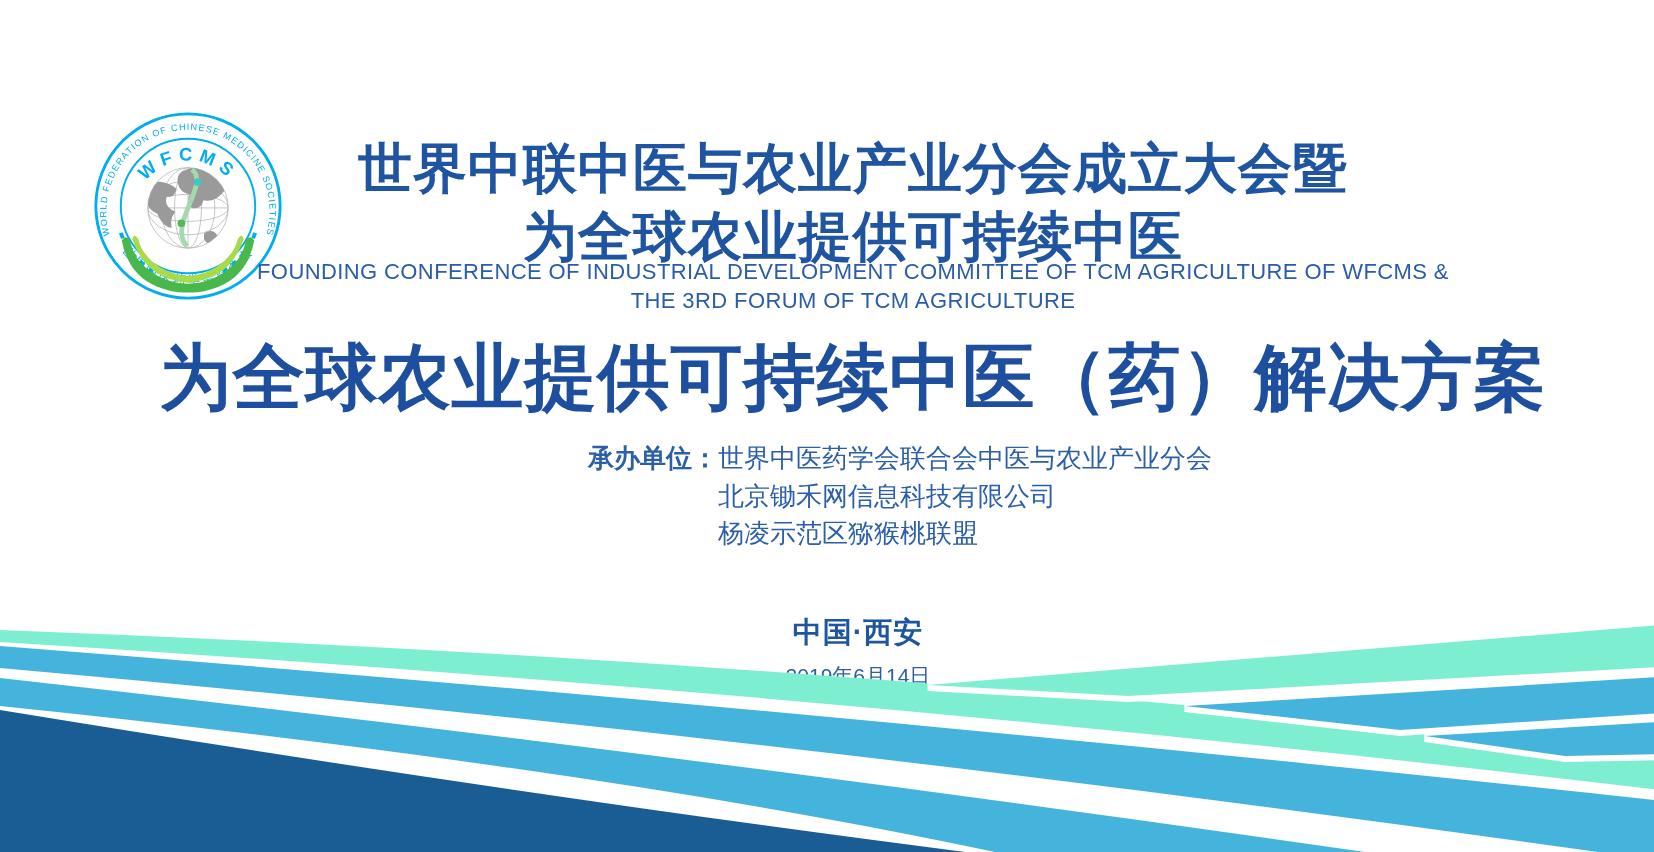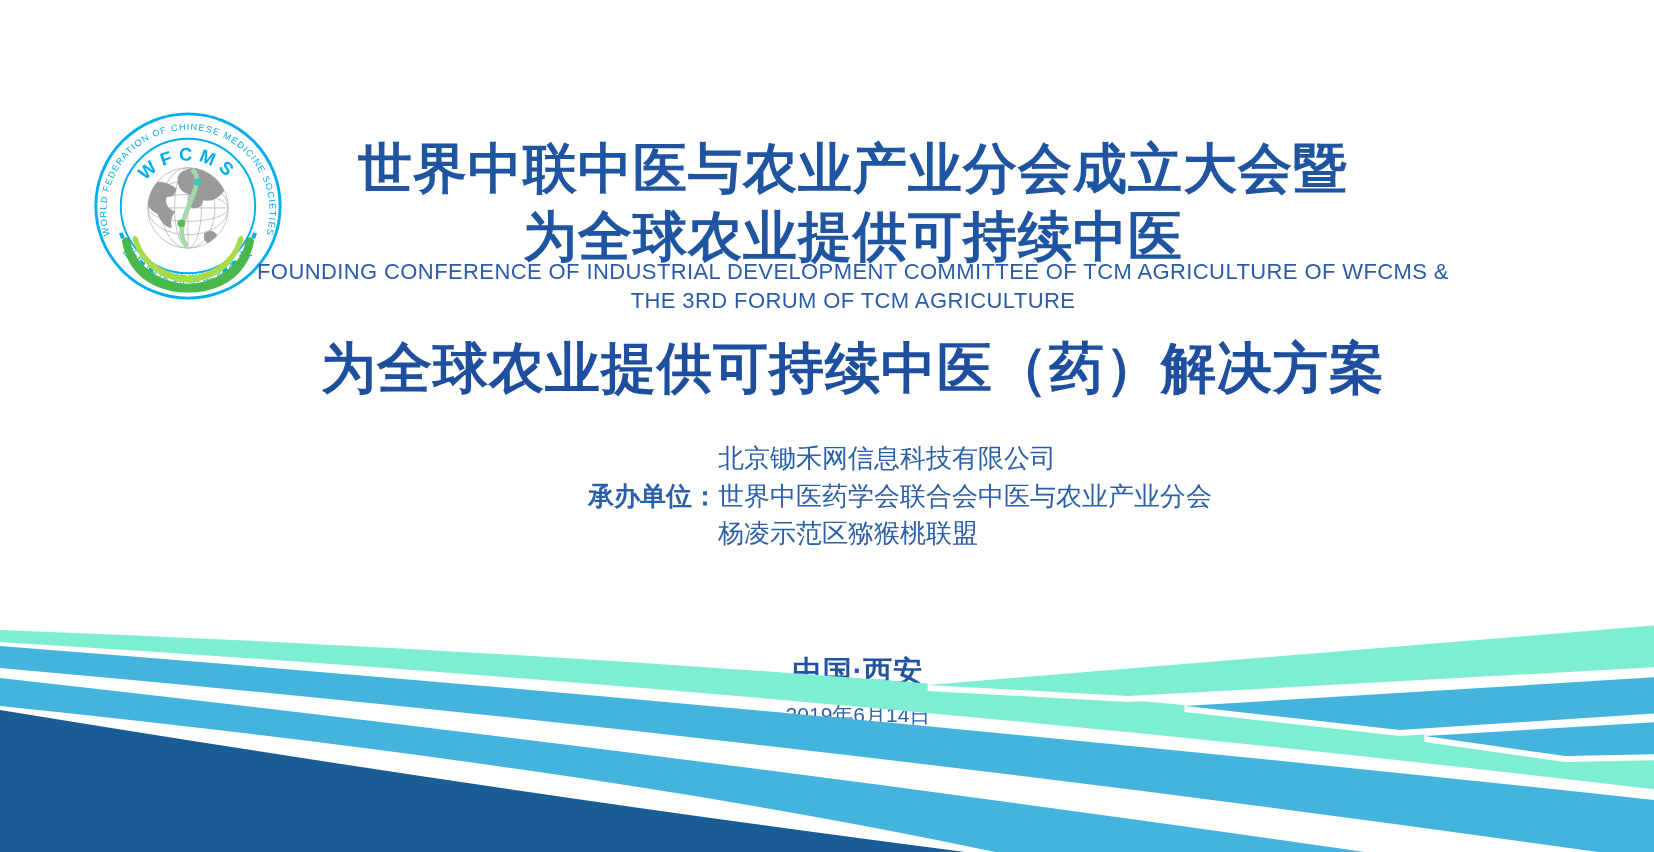--- a/index.html
+++ b/index.html
@@ -8,27 +8,27 @@
     font-family:"Liberation Sans","DejaVu Sans",sans-serif;
   }
   .abs{position:absolute;}
   
   .center-col{left:52px;right:0;text-align:center;}
   .title-block{top:102px;line-height:68px;font-weight:700;color:var(--title_blue);margin-top:32px;}
   .title-line{font-size:54px;letter-spacing:1px;}
   .subtitle-block{top:257px;line-height:29px;color:var(--english_blue);}
   .subtitle-line{font-size:22px;letter-spacing:0.4px;}
   .slogan-block{top:338px;}
-  .slogan-text{font-size:55px;font-weight:800;color:var(--slogan_blue);letter-spacing:1px;line-height:1.1;}
+  .slogan-text{font-size:72px;font-weight:800;color:var(--slogan_blue);letter-spacing:1px;line-height:1.1;}
   .orgs{left:588px;top:440px;font-size:26px;line-height:37.5px;color:var(--body_blue);}
   .org-row{white-space:nowrap;}
   .org-label{font-weight:700;}
   .org-indent{padding-left:130px;}
   .event{left:858px;top:613px;transform:translateX(-50%);text-align:center;}
-  .event-location{font-size:29px;font-weight:700;color:var(--title_blue);letter-spacing:1px;margin-top:39px;}
+  .event-location{font-size:29px;font-weight:700;color:var(--title_blue);letter-spacing:1px;}
   .event-date{margin-top:9px;font-size:21px;color:var(--body_blue);}
   .logo-wrap{left:92px;top:110px;width:192px;height:192px;}
   .bottom-deco{left:0;bottom:0;width:1654px;height:262px;}
 </style>
 </head>
 <body>
 
 <div class="abs logo-wrap">
   <svg width="192" height="192" viewBox="0 0 200 200">
     <circle cx="100" cy="100" r="96" fill="#ffffff" style="stroke:var(--logo_cyan)" stroke-width="3"></circle>
@@ -89,25 +89,25 @@
 <div class="abs center-col subtitle-block">
   <div class="subtitle-line">FOUNDING CONFERENCE OF INDUSTRIAL DEVELOPMENT COMMITTEE OF TCM AGRICULTURE OF WFCMS &amp;</div>
   <div class="subtitle-line">THE 3RD FORUM OF TCM AGRICULTURE</div>
 </div>
 
 <div class="abs center-col slogan-block">
   <span class="slogan-text">为全球农业提供可持续中医（药）解决方案</span>
 </div>
 
 <div class="abs orgs">
+  <div class="org-row">
+    <span class="org-label">承办单位：</span><span>世界中医药学会联合会中医与农业产业分会</span>
+  </div>
   <div class="org-row org-indent">
     <span>北京锄禾网信息科技有限公司</span>
-  </div>
-  <div class="org-row">
-    <span class="org-label">承办单位：</span><span>世界中医药学会联合会中医与农业产业分会</span>
   </div>
   <div class="org-row org-indent">
     <span>杨凌示范区猕猴桃联盟</span>
   </div>
 </div>
 
 <div class="abs event">
   <div class="event-location">中国·西安</div>
   <div class="event-date">2019年6月14日</div>
 </div>

